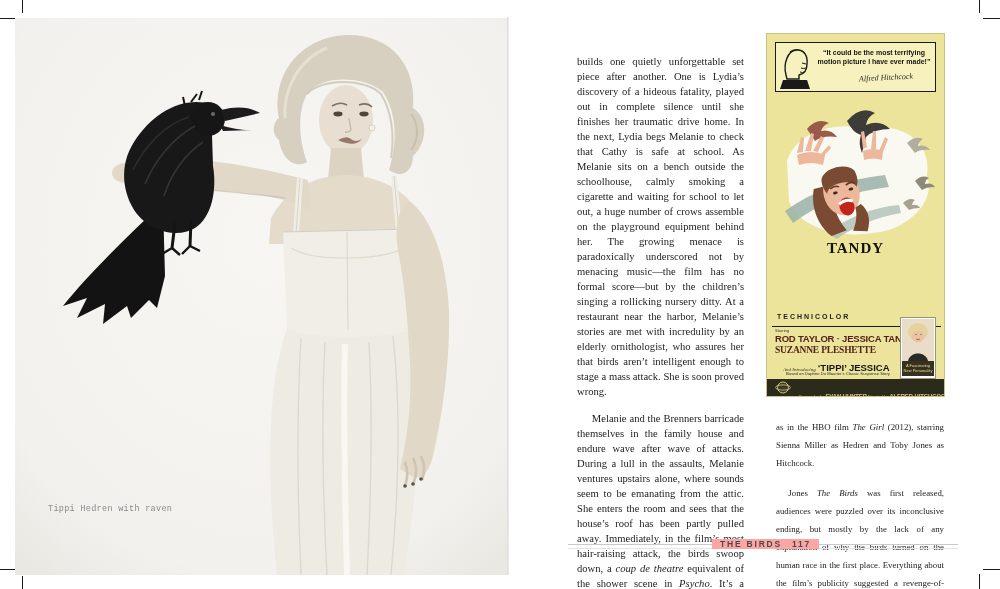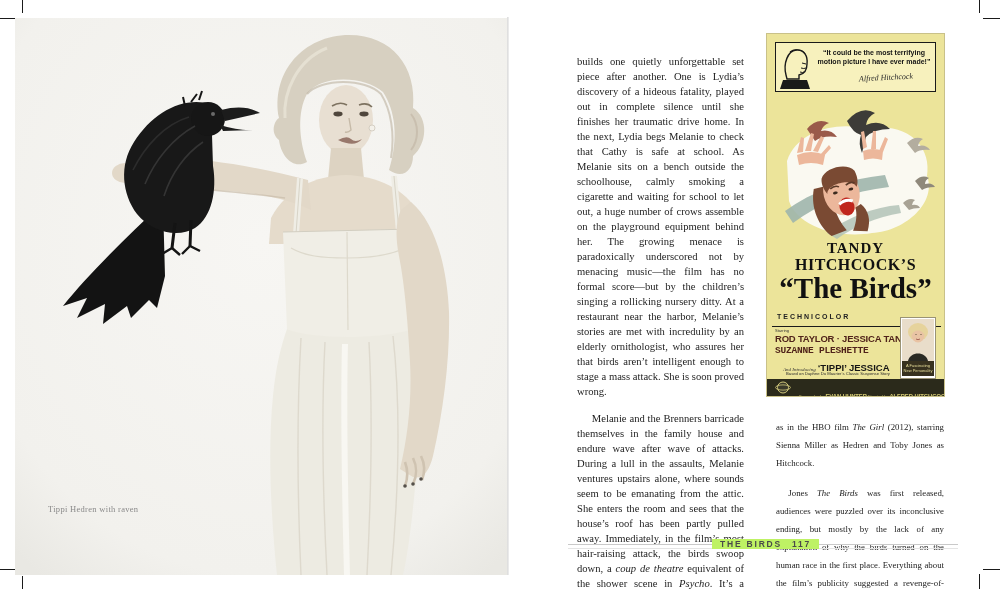--- a/index.html
+++ b/index.html
@@ -5,37 +5,37 @@
   html,body{margin:0;padding:0;background:#ffffff;}
   .spread{position:relative;width:1000px;height:589px;background:#ffffff;overflow:hidden;
           font-family:"Liberation Serif","DejaVu Serif",serif;}
 
   
   .crop{position:absolute;background:#1a1a1a;}
 
   
   .photo{position:absolute;left:15px;top:18px;width:492px;height:557px;background:#f4f3f0;}
   .photo svg{display:block;}
-  .photo-caption{position:absolute;left:33px;top:486px;font-family:Liberation Serif, serif;
+  .photo-caption{position:absolute;left:33px;top:486px;font-family:Liberation Mono, monospace;
                  font-size:8.5px;color:#8a8a8a;letter-spacing:.3px;}
   .gutter{position:absolute;left:507px;top:17px;width:2px;height:558px;
           background:linear-gradient(90deg,#d9d9d9,#f0f0f0);}
 
   
   .col{position:absolute;text-align:justify;color:#1c1c1c;}
   .col1{left:565px;top:42px;width:191px;font-size:10.6px;line-height:15px;}
   .col2{left:764px;top:406px;width:192px;font-size:8.8px;line-height:18px;}
   .col p{margin:12px;}
   .col p.ind{text-indent:1.4em;}
   .col i{font-style:italic;}
 
   
   .footer-rule{position:absolute;left:568px;top:544px;width:390px;height:3px;
                border-top:1px solid #c9c9c9;border-bottom:1px solid #e4e4e4;}
-  .footer-text{position:absolute;left:712px;top:539px;background:#bef264;padding:0 8px;
+  .footer-text{position:absolute;left:712px;top:539px;background:#fca5a5;padding:0 8px;
                font-family:"Liberation Sans",sans-serif;font-size:8.5px;font-weight:bold;
                letter-spacing:1.8px;color:#4a4a4a;white-space:nowrap;}
   .footer-text .pg{margin-left:10px;}
 
   
   .poster{position:absolute;left:766px;top:33px;width:179px;height:364px;
           background:#ece49a;border:1px solid #c9c189;box-sizing:border-box;overflow:hidden;}
   .quote-box{position:absolute;left:8px;top:8px;width:161px;height:50px;background:#f7f1bd;
              border:1.5px solid #1a1a1a;box-sizing:border-box;}
   .quote-sketch{position:absolute;left:2px;top:2px;}
@@ -51,21 +51,21 @@
            font-weight:900;font-size:16px;letter-spacing:.5px;color:#111;}
   .p-title{position:absolute;left:0;top:238px;width:100%;text-align:center;
            font-weight:900;font-size:29px;color:#111;}
   .p-tech{position:absolute;left:10px;top:279px;font-family:"Liberation Sans",sans-serif;
           font-weight:bold;font-size:7px;letter-spacing:2px;color:#222;}
   .p-rule{position:absolute;left:5px;top:292px;width:169px;height:1px;background:#1a1a1a;}
   .p-starring{position:absolute;left:8px;top:294px;font-family:"Liberation Sans",sans-serif;
               font-size:4px;color:#333;}
   .p-stars1{position:absolute;left:8px;top:299px;font-family:"Liberation Sans",sans-serif;
             font-weight:bold;font-size:9.5px;letter-spacing:-.2px;color:#50231a;}
-  .p-stars2{position:absolute;left:8px;top:311px;font-family:Liberation Mono, monospace;
+  .p-stars2{position:absolute;left:8px;top:311px;font-family:Liberation Serif, serif;
             font-weight:bold;font-size:9.5px;letter-spacing:-.2px;color:#50231a;}
   .p-intro{position:absolute;left:16px;top:323px;white-space:nowrap;}
   .p-intro .pre{font-size:5px;font-style:italic;color:#333;margin-right:2px;}
   .p-intro .name{font-family:"Liberation Sans",sans-serif;font-weight:bold;font-size:9.5px;color:#141414;}
   .p-based{position:absolute;left:8px;top:337px;width:126px;font-family:"Liberation Sans",sans-serif;
            font-size:4.2px;color:#2a2a2a;text-align:center;}
   .p-band{position:absolute;left:0;top:345px;width:179px;height:17px;background:#2b2a1b;}
   .p-band-credits{position:absolute;left:32px;top:5px;width:145px;color:#d6cc74;
                   font-family:"Liberation Sans",sans-serif;white-space:nowrap;}
   .p-band-credits .sm{font-size:4px;}
@@ -218,22 +218,20 @@
         <path d="M64,96 q5,-3 9,0 M80,96 q5,-3 9,0" stroke="#5a3a28" stroke-width="1.6" fill="none"></path>
         <ellipse cx="68" cy="101" rx="2.4" ry="1.4" fill="#3c2a1e"></ellipse>
         <ellipse cx="84" cy="101" rx="2.4" ry="1.4" fill="#3c2a1e"></ellipse>
         <ellipse cx="76" cy="117" rx="7.5" ry="9" fill="#c0251c"></ellipse>
         <path d="M69,113 q7,-4 14,0" stroke="#ffffff" stroke-width="3" fill="none"></path>
         <path d="M90,118 C96,126 96,136 90,146 L76,142 C82,134 84,126 84,120 Z" fill="#7a4a33"></path>
       </g>
     </svg>
 
     <div class="p-alfred">TANDY</div>
-    <div class="p-hitch">HITCHCOCK’S</div>
-    <div class="p-title">“The Birds”</div>
     <div class="p-tech">TECHNICOLOR</div>
     <div class="p-rule"></div>
     <div class="p-starring">Starring</div>
     <div class="p-stars1">ROD TAYLOR · JESSICA TANDY</div>
     <div class="p-stars2">SUZANNE PLESHETTE</div>
     <div class="p-intro">
       <span class="pre">And Introducing</span><span class="name">‘TIPPI’ JESSICA</span>
     </div>
     <div class="p-based">Based on Daphne Du Maurier’s Classic Suspense Story</div>
 

